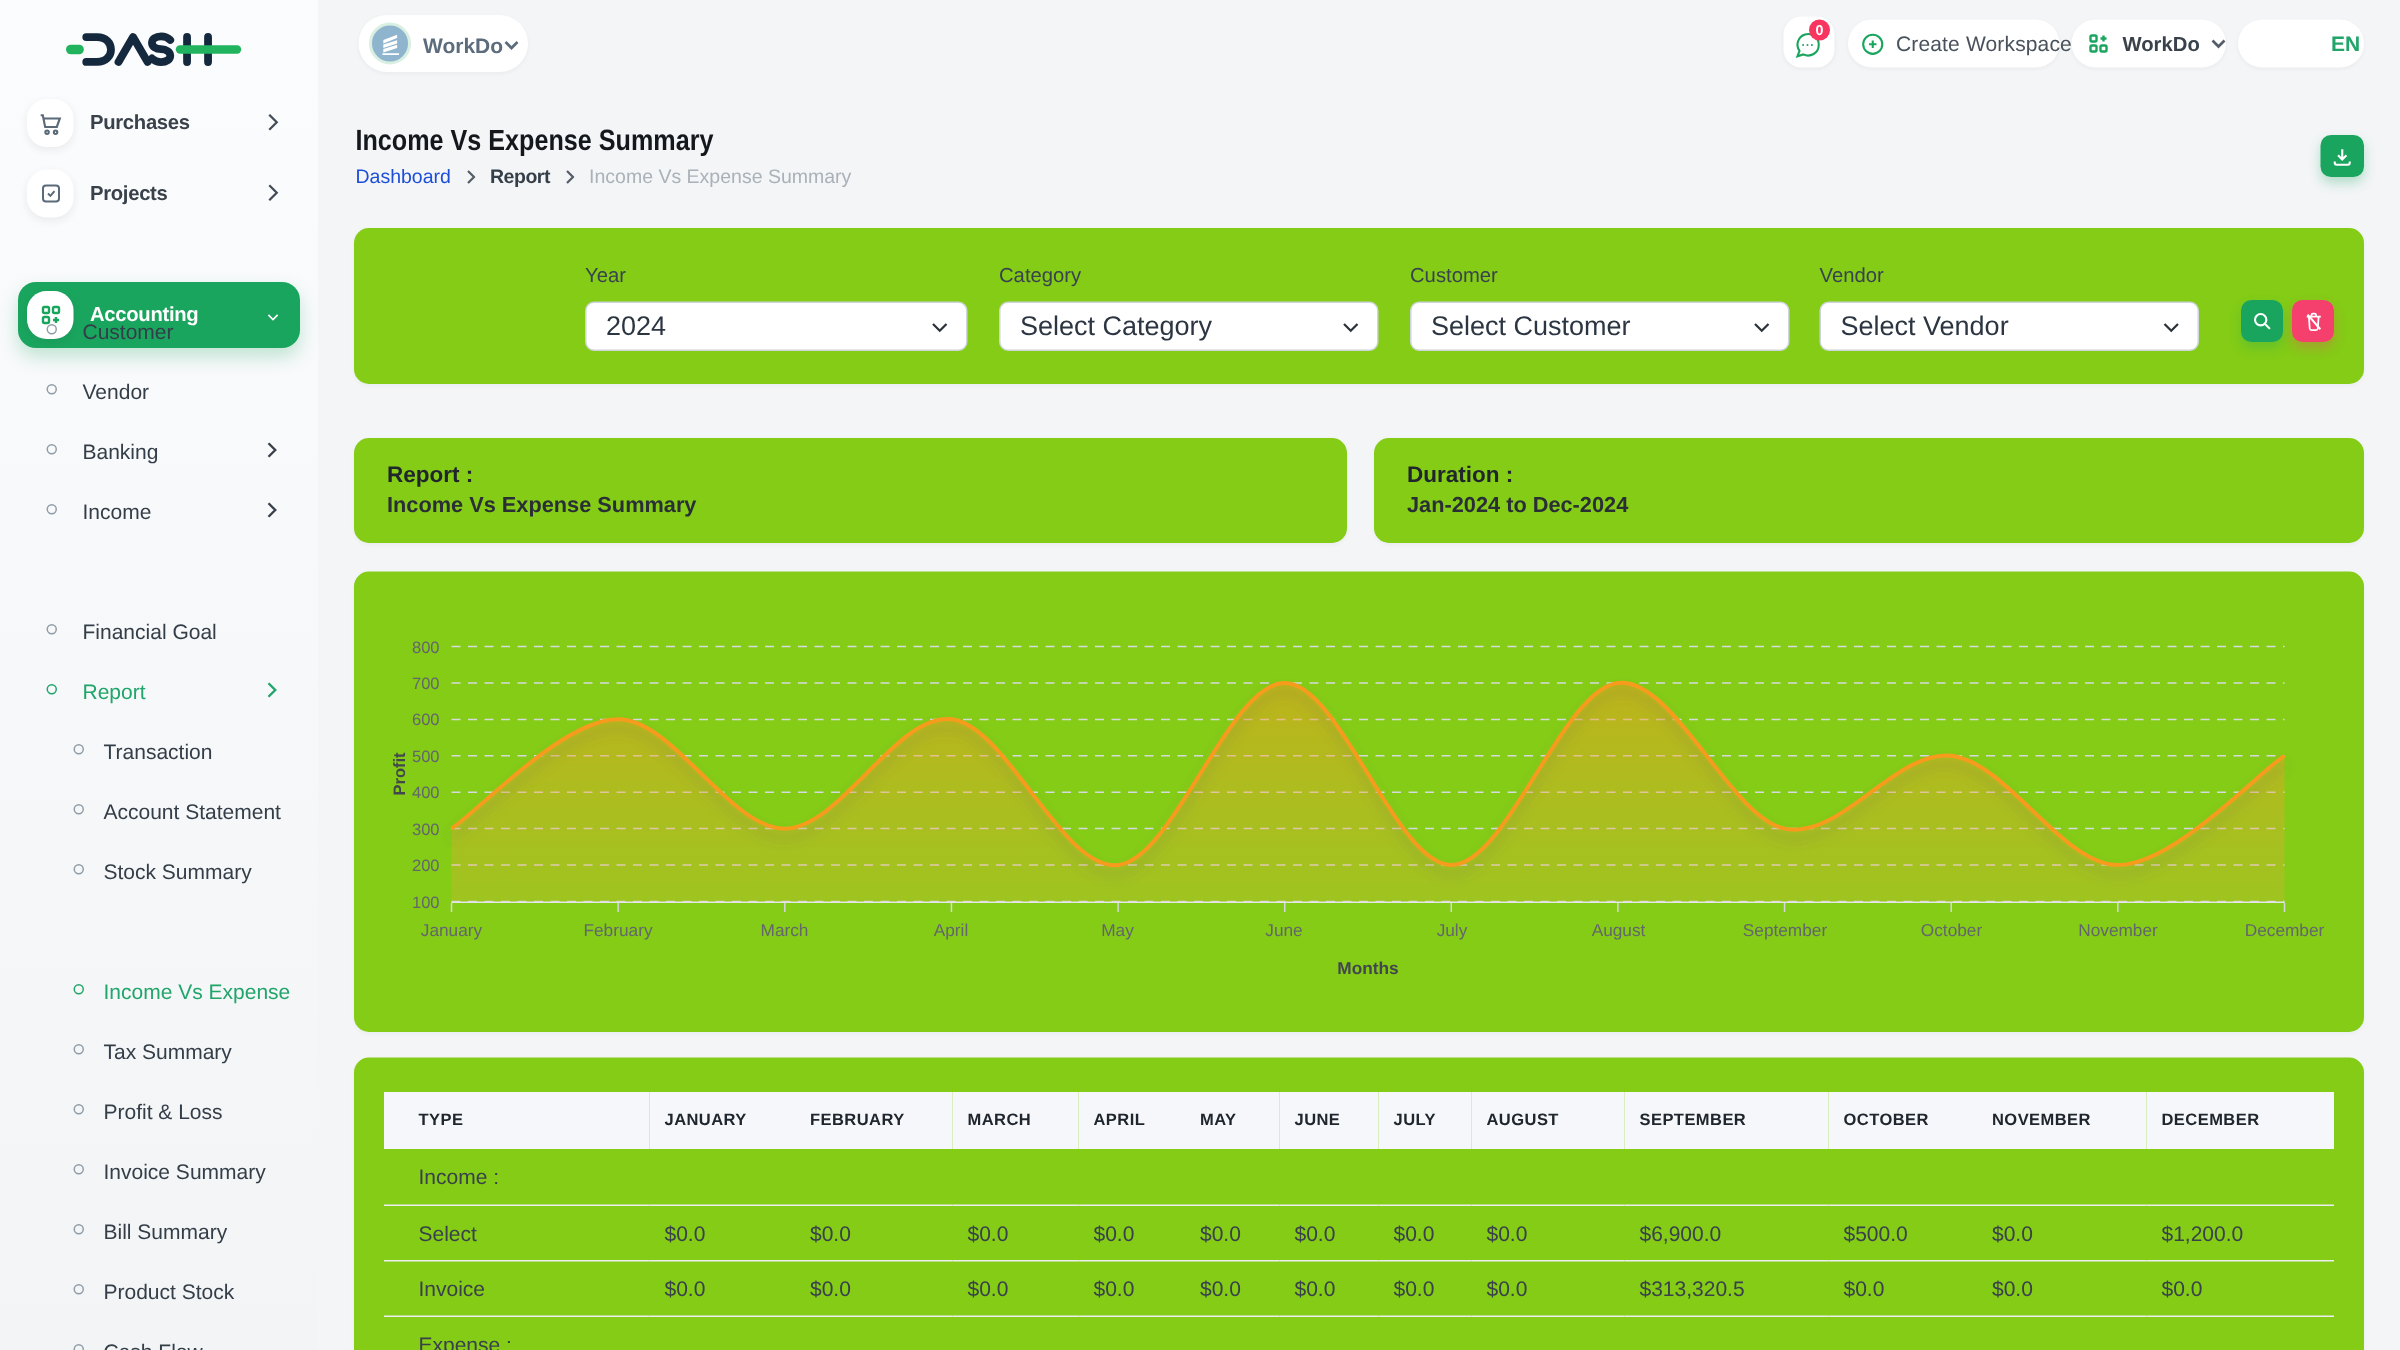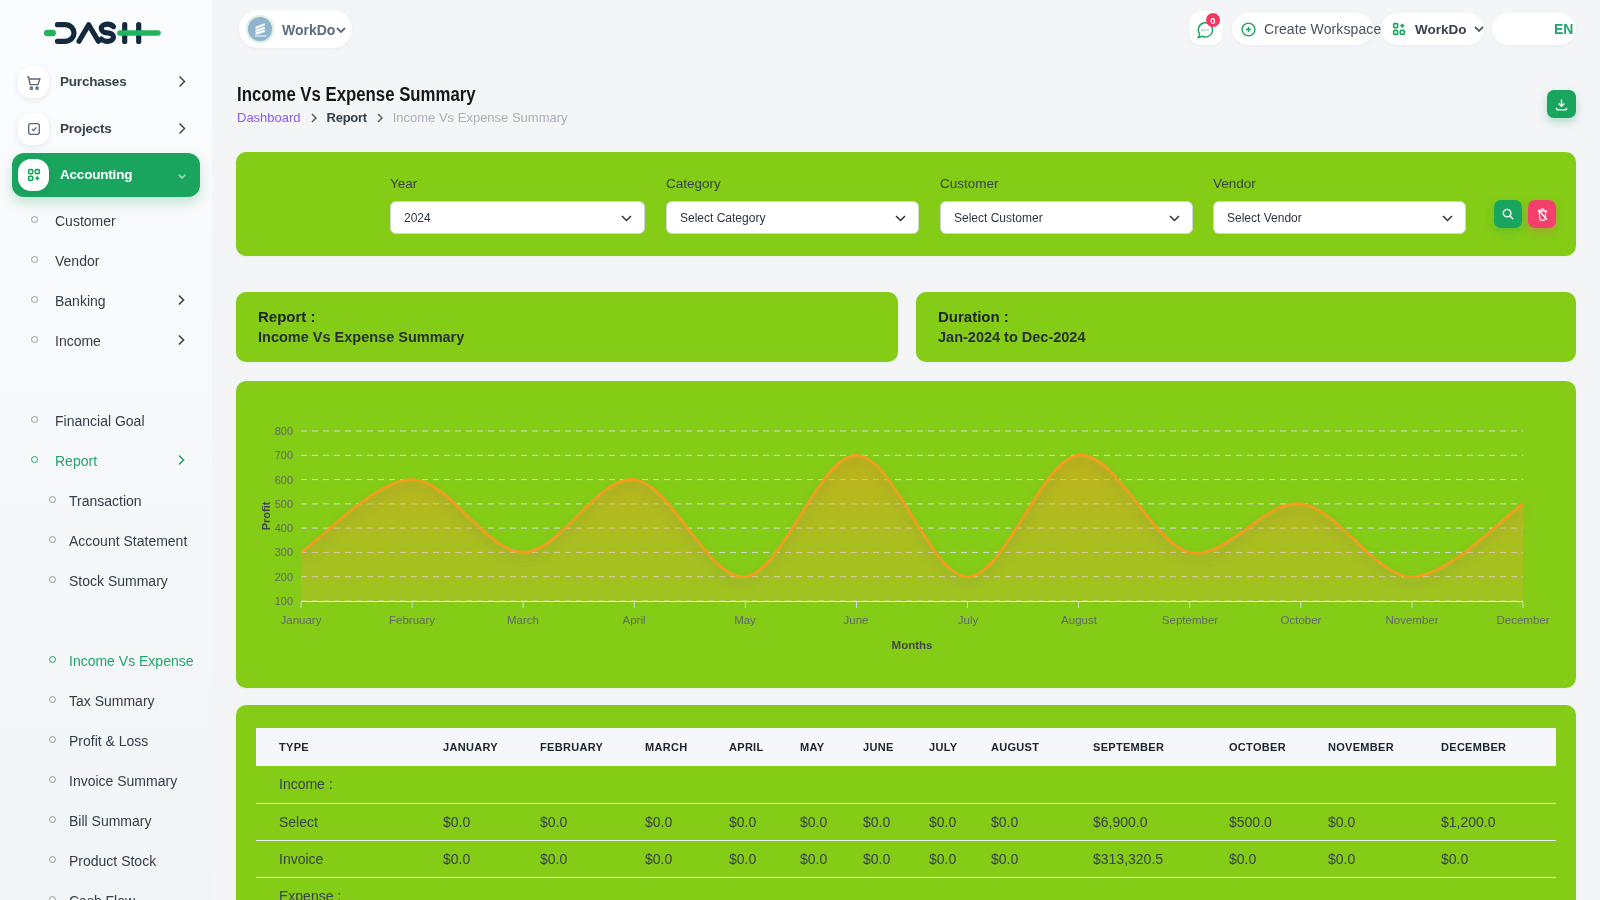--- a/index.html
+++ b/index.html
@@ -8,45 +8,45 @@
 .card { background:#84cc16; border-radius:10px; position:absolute; box-shadow:0 1px 3px rgba(30,41,59,0.04); }
 
 #sidebar { position:absolute; left:0; top:0; width:212px; height:900px;
   background:linear-gradient(180deg,#fbfcfd 0%,#f2f4f6 100%); }
 .navitem { position:absolute; left:12px; width:188px; height:44px; }
 .chip { position:absolute; left:6px; top:6px; width:31px; height:32px; background:#fff; border-radius:13px;
   box-shadow:0 2px 6px rgba(30,41,59,0.08); display:flex; align-items:center; justify-content:center; }
 .navlabel { position:absolute; left:48px; top:14px; font-size:13.5px; font-weight:700; color:#39414b; letter-spacing:-0.2px; }
 .navarrow { position:absolute; right:14px; top:15px; width:8px; height:13px; }
 .chev-r { stroke:#424c57; stroke-width:1.5; fill:none; }
-.nav-active { background:#1aa55e; border-radius:12px; box-shadow:0 6px 12px rgba(26,165,94,0.25); }
+.nav-active { background:#1aa55e; border-radius:12px; box-shadow:0 6px 12px rgba(26,165,94,0.25);margin-top:35px; }
 .nav-active .navlabel, .nav-active .navarrow { color:#fff; }
 .sub { position:absolute; left:0; width:212px; height:40px; }
 .sub .dot { position:absolute; left:31px; top:16px; width:7px; height:7px; border:1.5px solid #909da8; border-radius:50%; }
 .sub .txt { position:absolute; left:55px; top:13px; font-size:14px; font-weight:400; color:#343e48; }
 .sub .arr { position:absolute; left:178px; top:14px; width:7px; height:12px; }
 .sub2 .dot { left:49px; }
 .sub2 .txt { left:69px; font-size:14px; }
 .green { color:#21a56a !important; border-color:#21a56a !important; }
 
 .pill { position:absolute; background:#fff; border-radius:16px; box-shadow:0 1px 3px rgba(30,41,59,0.05);
   display:flex; align-items:center; }
 
 #title { position:absolute; left:237px; top:83px; font-size:19.5px; font-weight:700; color:#14181d; transform:scaleX(0.86); transform-origin:left center; white-space:nowrap; }
 #crumb { position:absolute; left:237px; top:110px; font-size:13px; color:#353f49; display:flex; align-items:center; }
-#crumb a { color:#8b5cf6; text-decoration:none; }
+#crumb a { color:#1d4ed8; text-decoration:none; }
 #crumb .sep { margin:0 10px; width:6px; height:10px; }
 #crumb .cur { color:#aab1b8; }
 #dlbtn { position:absolute; left:1547px; top:90px; width:29px; height:28px; background:#1aa55e; border-radius:7px;
   display:flex; align-items:center; justify-content:center; box-shadow:0 4px 8px rgba(26,165,94,0.3); }
 
 #filters { left:236px; top:152px; width:1340px; height:104px; }
 .flabel { position:absolute; top:24px; font-size:13.5px; color:#39434d; }
 .fselect { position:absolute; top:49px; height:33px; border:1px solid #ced4da; border-radius:6px; background:#fff;
-  font-size:12px; color:#2c3642; display:flex; align-items:center; padding-left:13px; }
+  font-size:18px; color:#2c3642; display:flex; align-items:center; padding-left:13px; }
 .fselect .chev { position:absolute; right:12px; top:13px; }
 .sqbtn { position:absolute; top:48px; width:28px; height:28px; border-radius:7px; display:flex; align-items:center; justify-content:center; }
 
 .infoh { position:absolute; left:22px; top:16px; font-size:15px; font-weight:700; color:#21262c; }
 .infob { position:absolute; left:22px; top:37px; font-size:14.5px; font-weight:700; color:#2a2f36; }
 
 #tablecard { left:236px; top:705px; width:1340px; height:250px; }
 table { border-collapse:collapse; table-layout:fixed; width:1300px; margin:23px 20px 0 20px; }
 thead th { background:#f5f7fa; font-size:11px; font-weight:700; color:#20262e; text-align:left;
   height:38px; padding-left:10px; letter-spacing:0.3px; }

